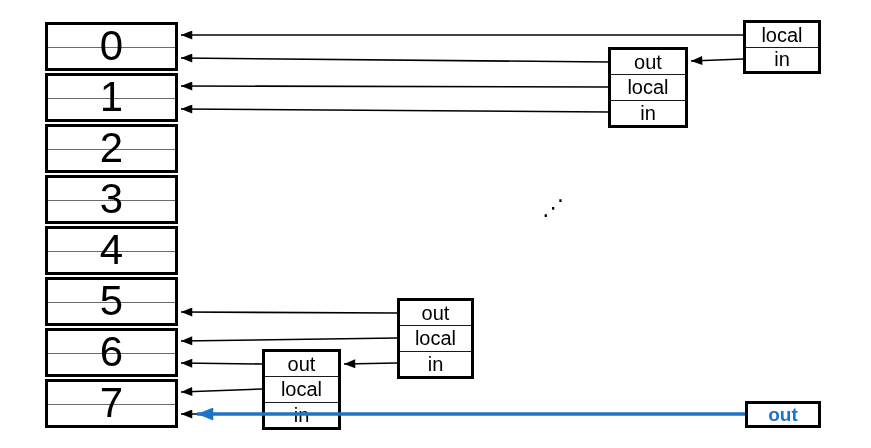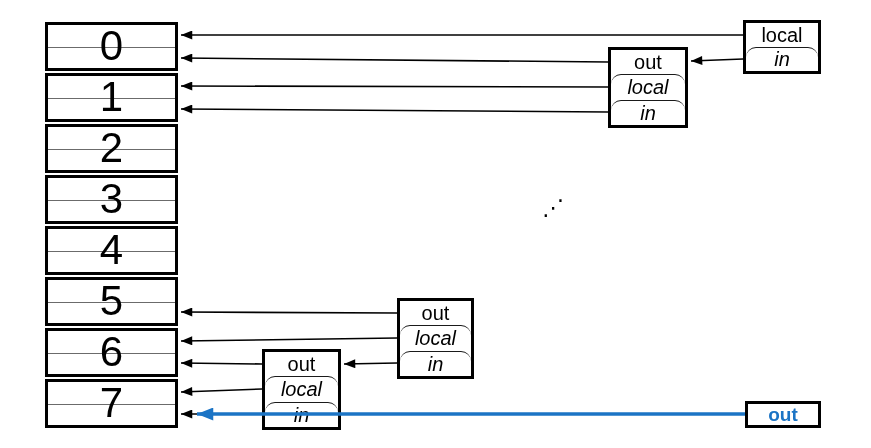--- a/index.html
+++ b/index.html
@@ -50,23 +50,22 @@
     flex-direction: column;
   }
   .winrow {
     flex: 1 1 0;
     display: flex;
     align-items: center;
     justify-content: center;
     font-size: 20px;
     line-height: 1;
     color: #000000;
-    border-radius: 10px;
   }
-  .winrow + .winrow { border-top: 1.5px solid #1a1a1a; font-style: italic; }
+  .winrow + .winrow { border-top: 1.5px solid #1a1a1a; }
   .accent { color: #1b74c5; font-weight: bold; font-size: 19px; }
 
   
   .dots {
     position: absolute;
     left: 542px; top: 197px;
     font-family: "DejaVu Sans", sans-serif;
     font-size: 22px;
     line-height: 1;
     color: #000000;

